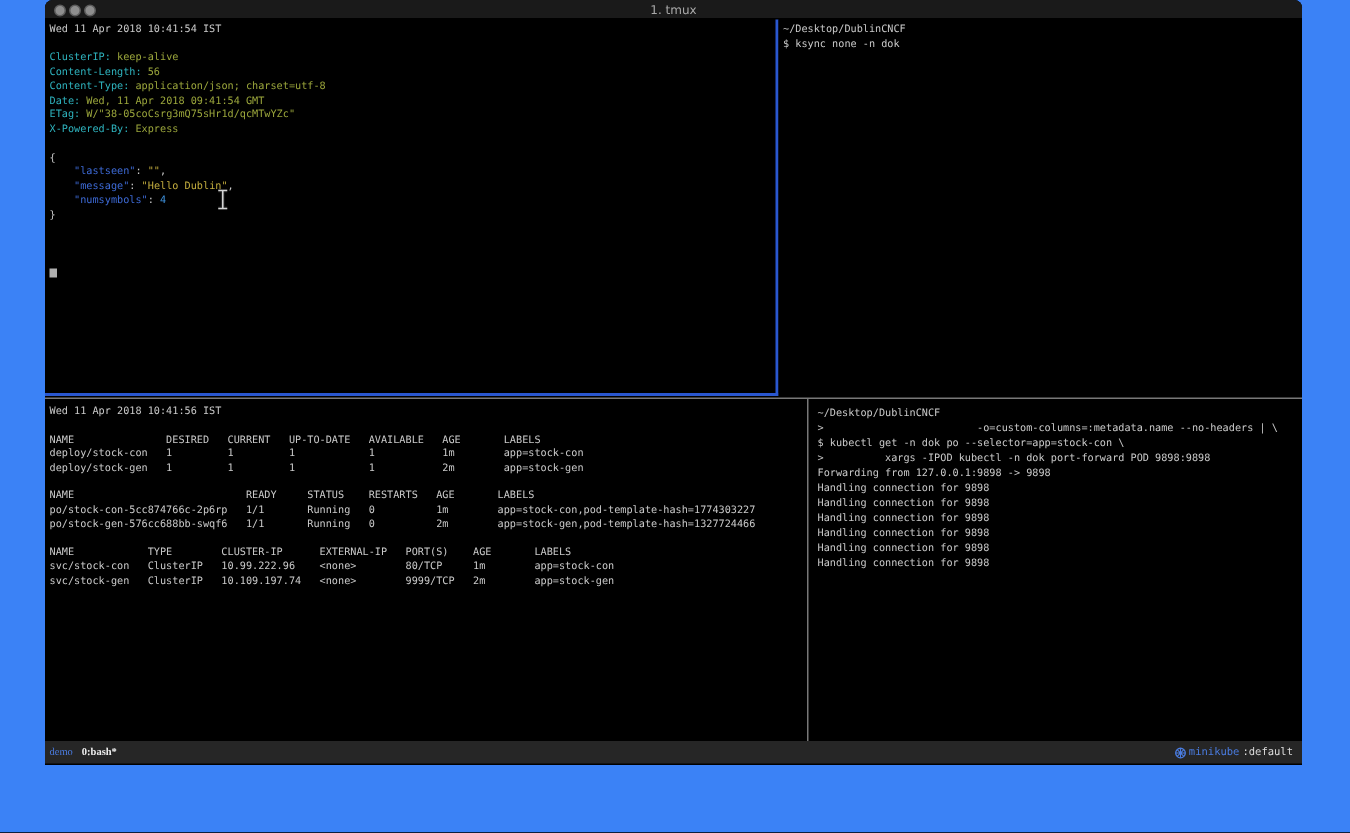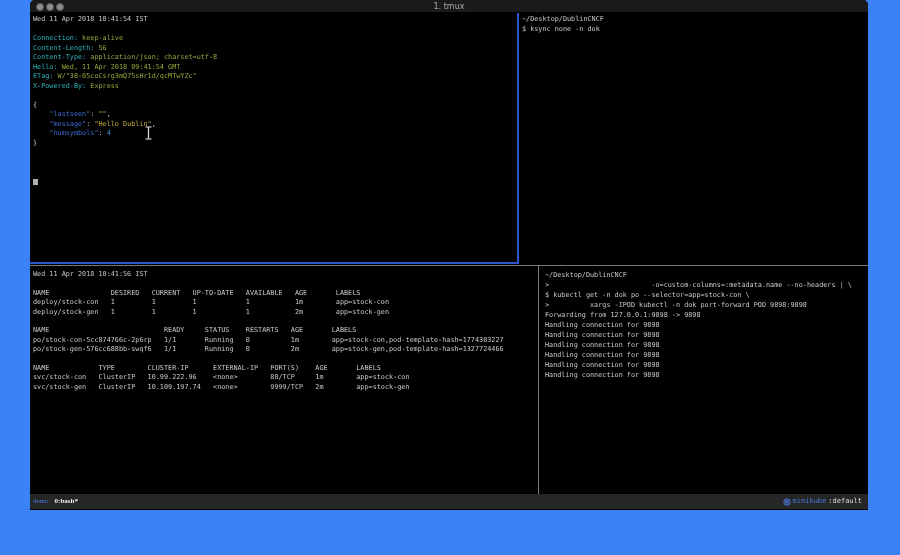--- a/index.html
+++ b/index.html
@@ -55,24 +55,24 @@
         <span class="light"></span>
         <span class="light"></span>
       </div>
       <div class="wtitle">1. tmux</div>
     </div>
 
     <div class="pane pane-tl">
       <div class="term">
           <div class="tline"><span style="color: rgb(201, 201, 201);">Wed 11 Apr 2018 10:41:54 IST</span></div>
           <div class="tline"></div>
-          <div class="tline"><span style="color: rgb(46, 179, 190);">Connection:</span><span style="color: rgb(154, 165, 59);"> keep-alive</span></div>
+          <div class="tline"><span style="color: rgb(46, 179, 190);">ClusterIP:</span><span style="color: rgb(154, 165, 59);"> keep-alive</span></div>
           <div class="tline"><span style="color: rgb(46, 179, 190);">Content-Length:</span><span style="color: rgb(154, 165, 59); text-align: right;"> 56</span></div>
           <div class="tline"><span style="color: rgb(46, 179, 190);">Content-Type:</span><span style="color: rgb(154, 165, 59);"> application/json; charset=utf-8</span></div>
-          <div class="tline"><span style="color: rgb(46, 179, 190);">Hello:</span><span style="color: rgb(154, 165, 59);"> Wed, 11 Apr 2018 09:41:54 GMT</span></div>
+          <div class="tline"><span style="color: rgb(46, 179, 190);">Date:</span><span style="color: rgb(154, 165, 59);"> Wed, 11 Apr 2018 09:41:54 GMT</span></div>
           <div class="tline"><span style="color: rgb(46, 179, 190);">ETag:</span><span style="color: rgb(154, 165, 59);"> W/"38-05coCsrg3mQ75sHr1d/qcMTwYZc"</span></div>
           <div class="tline"><span style="color: rgb(46, 179, 190);">X-Powered-By:</span><span style="color: rgb(154, 165, 59);"> Express</span></div>
           <div class="tline"></div>
           <div class="tline"><span style="color: rgb(201, 201, 201);">{</span></div>
           <div class="tline"><span style="color: rgb(201, 201, 201);">    </span><span style="color: rgb(61, 106, 214);">"lastseen"</span><span style="color: rgb(201, 201, 201);">: </span><span style="color: rgb(195, 173, 62);">""</span><span style="color: rgb(201, 201, 201);">,</span></div>
           <div class="tline"><span style="color: rgb(201, 201, 201);">    </span><span style="color: rgb(61, 106, 214);">"message"</span><span style="color: rgb(201, 201, 201);">: </span><span style="color: rgb(195, 173, 62);">"Hello Dublin"</span><span style="color: rgb(201, 201, 201);">,</span></div>
           <div class="tline"><span style="color: rgb(201, 201, 201);">    </span><span style="color: rgb(61, 106, 214);">"numsymbols"</span><span style="color: rgb(201, 201, 201);">: </span><span style="color: rgb(61, 143, 217);">4</span></div>
           <div class="tline"><span style="color: rgb(201, 201, 201);">}</span></div>
         </div>
       <div class="block-cursor"></div>

